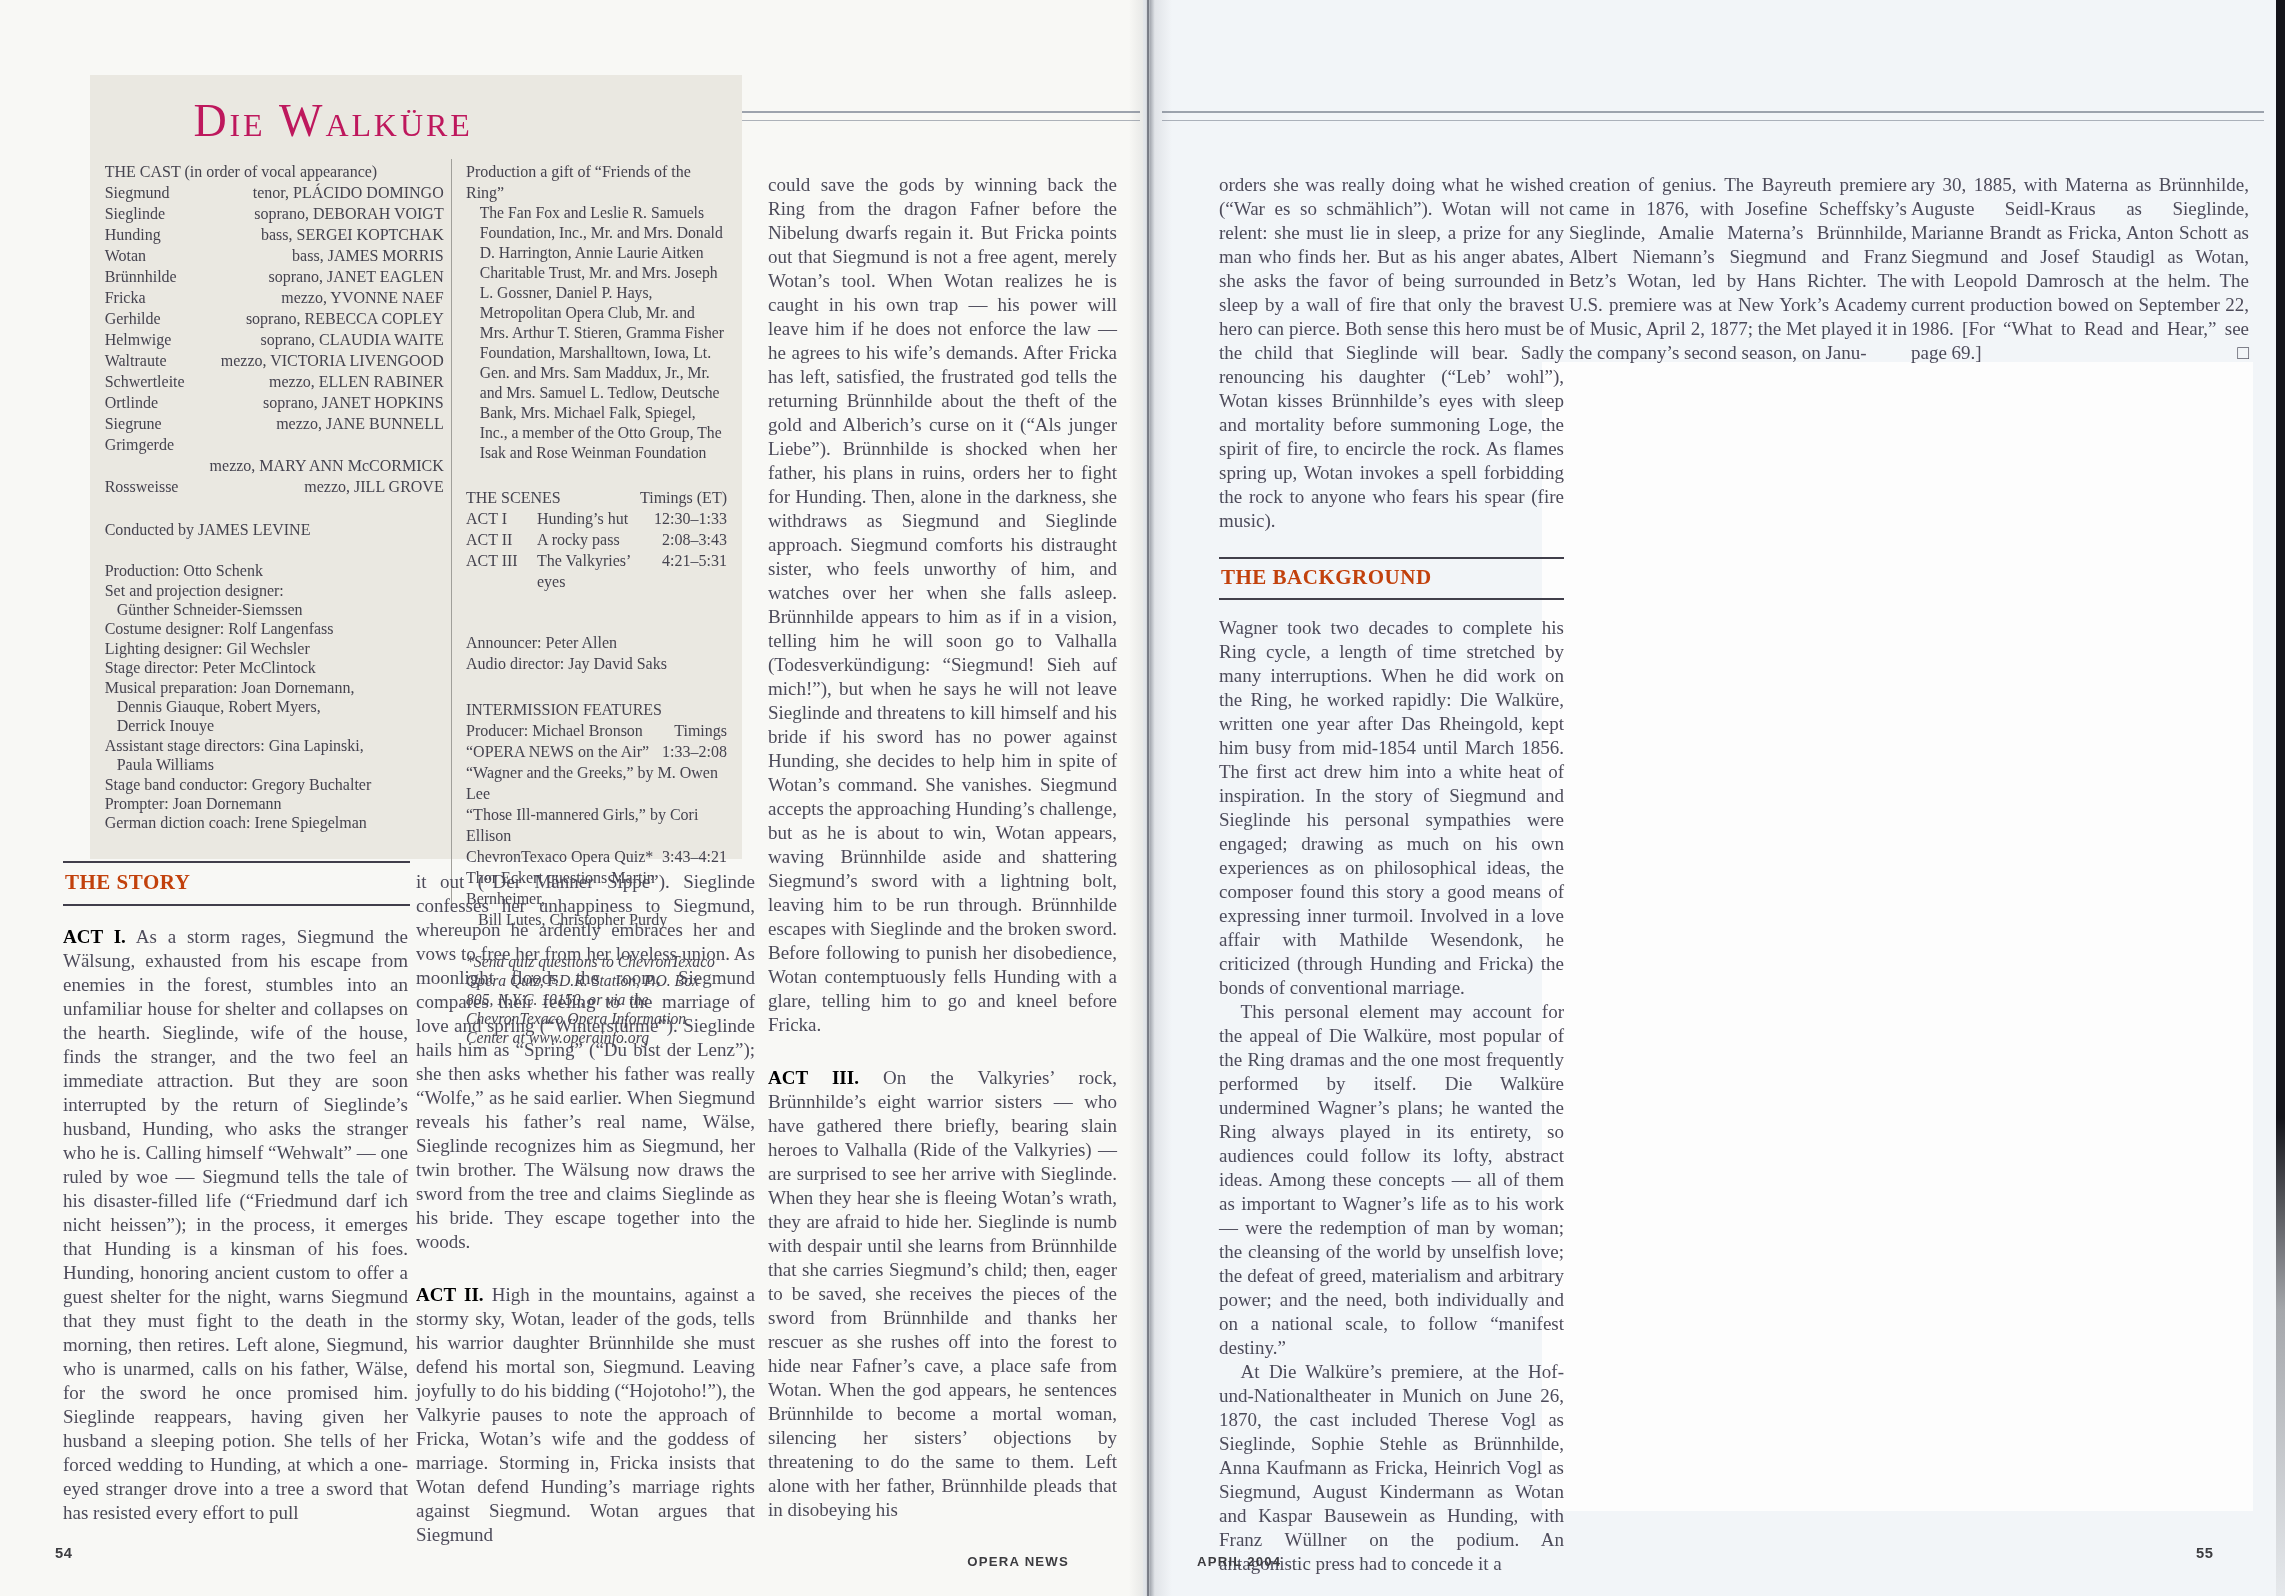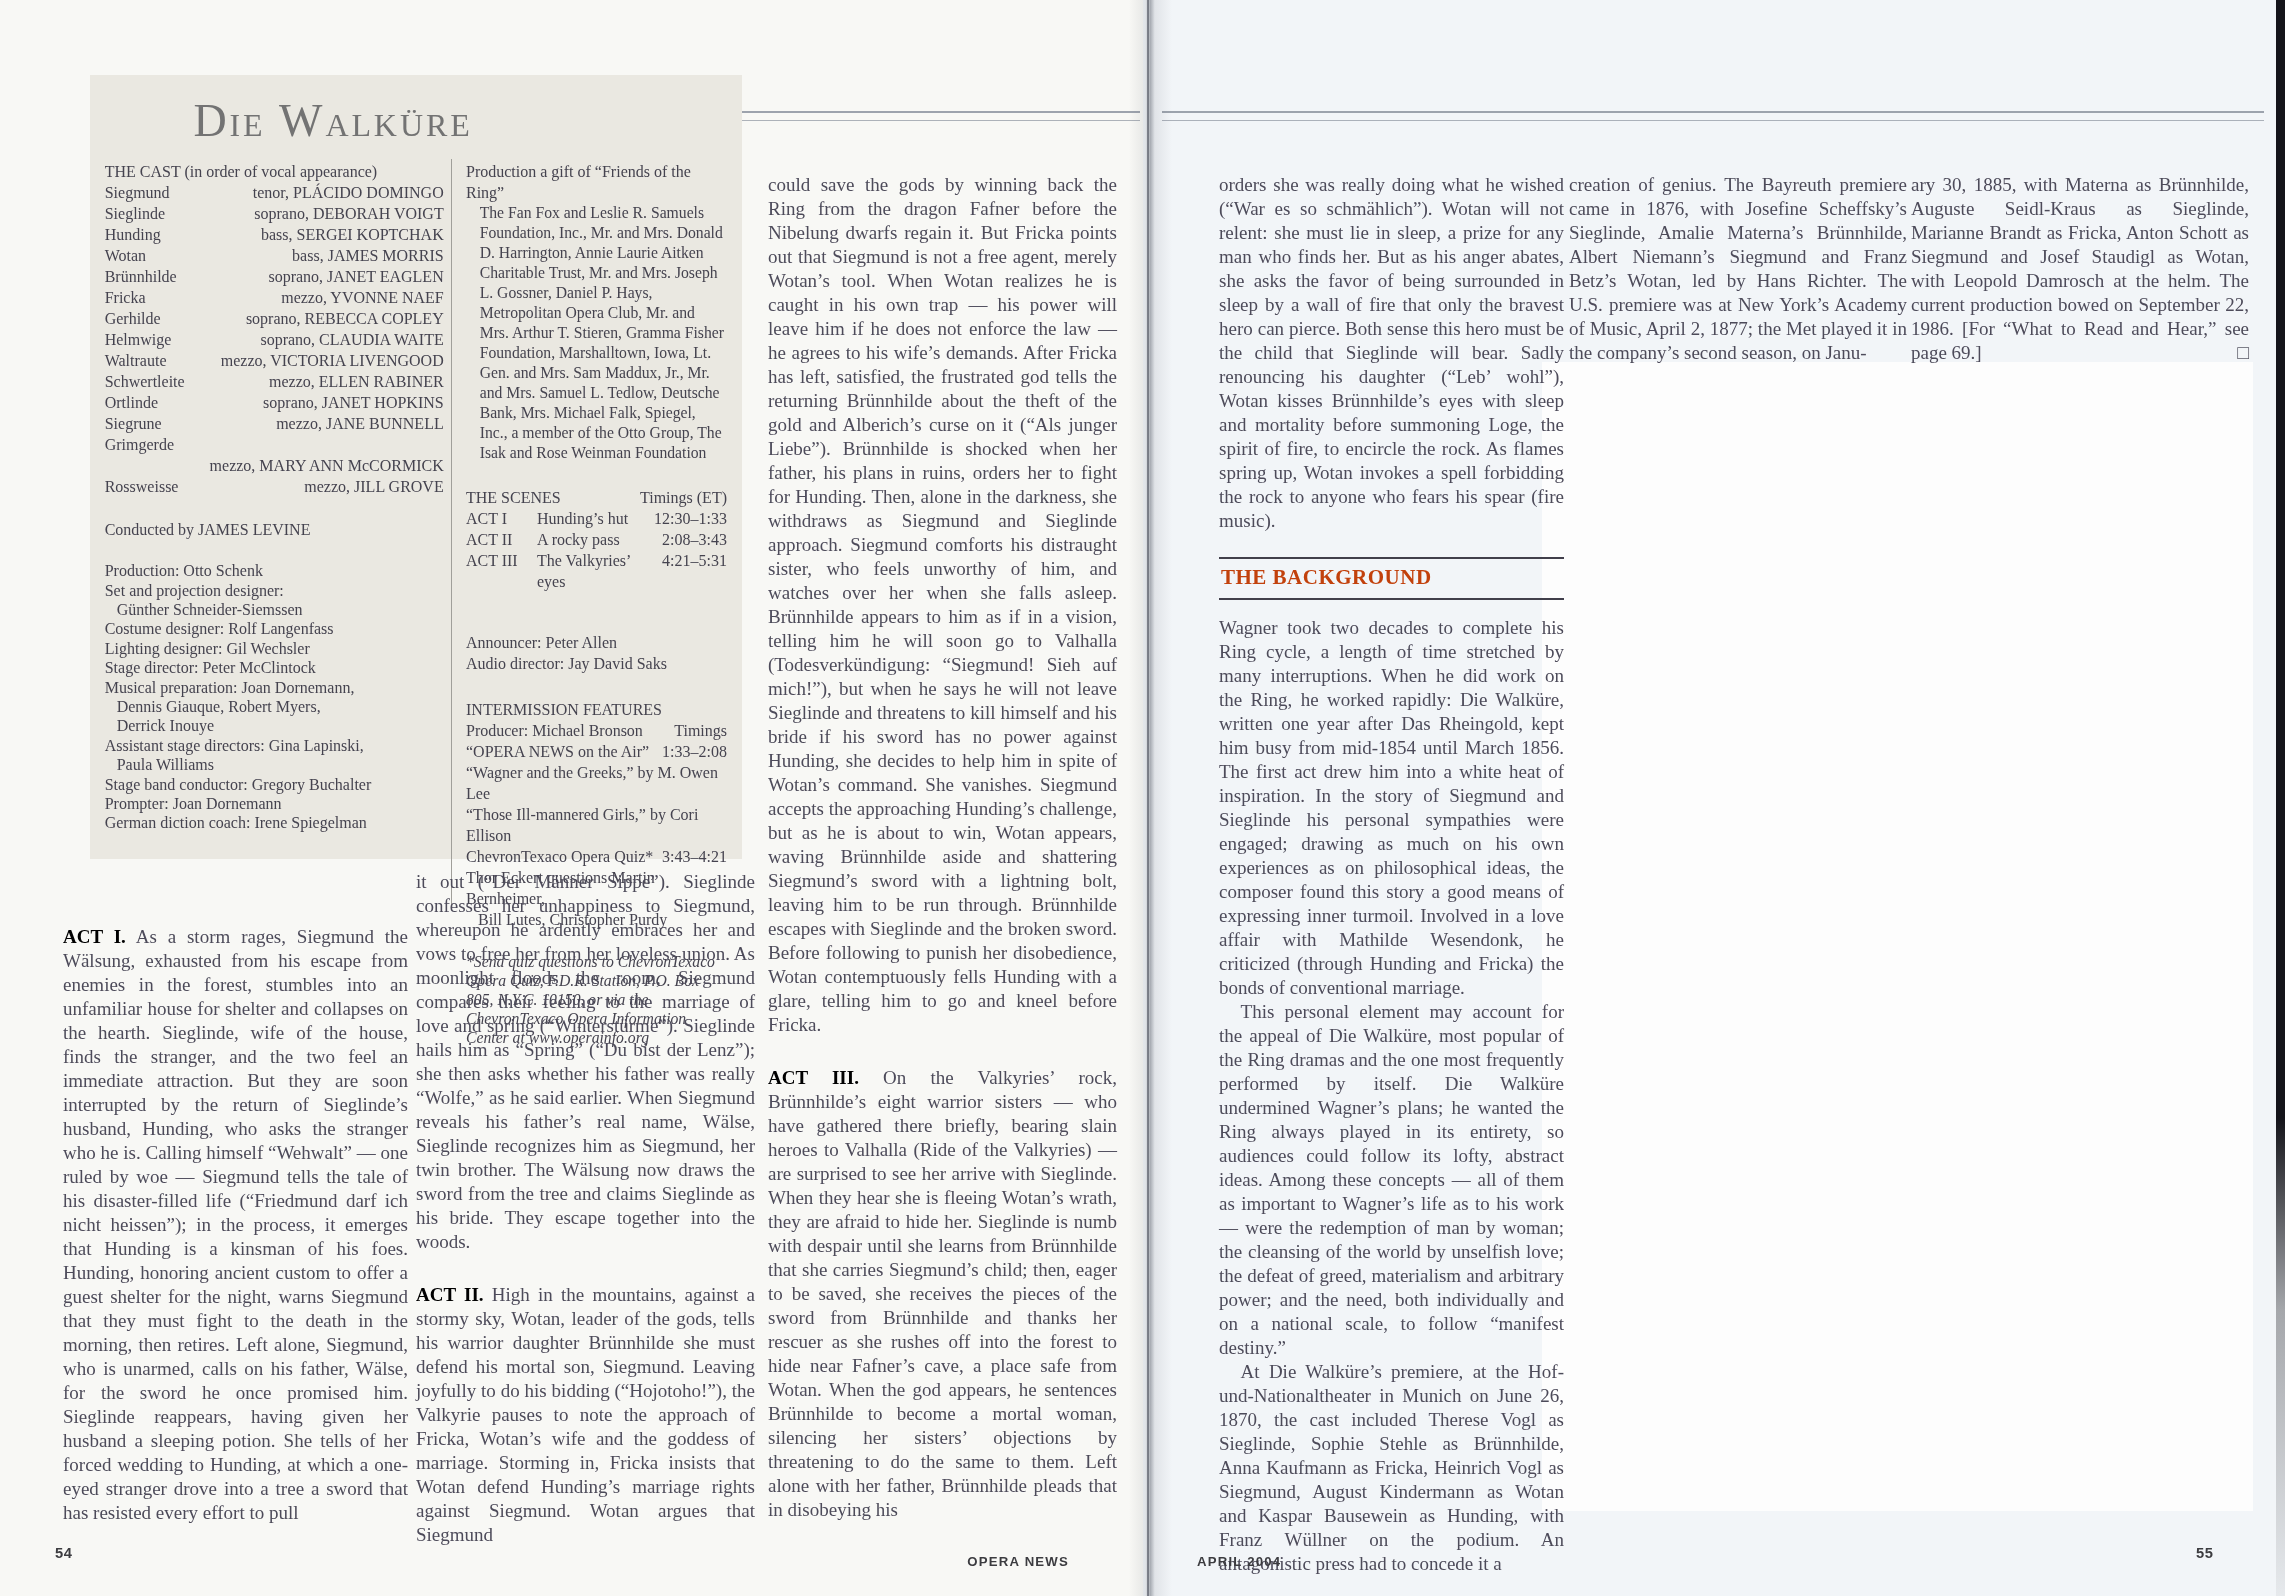--- a/index.html
+++ b/index.html
@@ -19,21 +19,21 @@
       rgba(70,76,88,.42) 50%,rgba(70,76,88,.10) 60%,rgba(70,76,88,0) 100%);}
   .gutter-line{position:absolute;left:1147px;top:0;width:2px;height:1597px;background:rgba(60,64,76,.55);}
 
   
   .edge-right{position:absolute;left:2276px;top:0;width:9.8px;height:1597px;
     background:linear-gradient(180deg,#14141a 0%,#14141a 70%,rgba(20,20,26,.35) 82%,rgba(20,20,26,.05) 100%);}
 
   
   .pbox{position:absolute;left:90px;top:75px;width:652px;height:784px;background:#eae8e1;color:#45434f;}
   .pbox-title{margin-top:21.6px;width:100%;text-align:center;transform:translateX(-83px);
-    font-variant:small-caps;font-size:46px;line-height:1.05;letter-spacing:2.9px;color:#737373;}
+    font-variant:small-caps;font-size:46px;line-height:1.05;letter-spacing:2.9px;color:#be185d;}
   .pbox-col{position:absolute;font-size:16px;line-height:21px;}
   .pbox-col.left{left:14.7px;top:86px;width:339px;}
   .pbox-col.right{left:376px;top:86px;width:261px;}
   .pbox-divider{position:absolute;left:361px;top:84px;width:1px;height:747px;background:#a09f9a;}
   .cast-row{display:flex;flex-wrap:wrap;}
   .cast-row .voice{margin-left:auto;text-align:right;white-space:nowrap;}
   .cast-row[data-wrap] .voice{flex-basis:100%;}
   .conducted{margin-top:21.6px;}
   .credits{margin-top:21.6px;line-height:19.4px;}
   .credit-line{white-space:pre-wrap;}
@@ -240,20 +240,21 @@
             <div class="imf-row">
             <span class="lbl">   Bill Lutes, Christopher Purdy</span>
             <span class="tim"></span>
           </div>
           </div>
         <div class="quiz">*Send quiz questions to ChevronTexaco Opera Quiz, F.D.R. Station, P.O. Box 805, N.Y.C. 10150, or via the ChevronTexaco Opera Information Center at www.operainfo.org</div>
       </div>
     </div>
   </div>
 
+  <div class="story-head sec-head">THE STORY</div>
 
   <div class="col col1">
     <p><span class="act">ACT I.</span> <span>As a storm rages, Siegmund the Wälsung, exhausted from his escape from enemies in the forest, stumbles into an unfamiliar house for shelter and collapses on the hearth. Sieglinde, wife of the house, finds the stranger, and the two feel an immediate attraction. But they are soon interrupted by the return of Sieglinde’s husband, Hunding, who asks the stranger who he is. Calling himself “Wehwalt” — one ruled by woe — Siegmund tells the tale of his disaster-filled life (“Friedmund darf ich nicht heissen”); in the process, it emerges that Hunding is a kinsman of his foes. Hunding, honoring ancient custom to offer a guest shelter for the night, warns Siegmund that they must fight to the death in the morning, then retires. Left alone, Siegmund, who is unarmed, calls on his father, Wälse, for the sword he once promised him. Sieglinde reappears, having given her husband a sleeping potion. She tells of her forced wedding to Hunding, at which a one-eyed stranger drove into a tree a sword that has resisted every effort to pull</span></p>
   </div>
 
   <div class="col col2">
     <p>it out (“Der Männer Sippe”). Sieglinde confesses her unhappiness to Siegmund, whereupon he ardently embraces her and vows to free her from her loveless union. As moonlight floods the room, Siegmund compares their feeling to the marriage of love and spring (“Winterstürme”). Sieglinde hails him as “Spring” (“Du bist der Lenz”); she then asks whether his father was really “Wolfe,” as he said earlier. When Siegmund reveals his father’s real name, Wälse, Sieglinde recognizes him as Siegmund, her twin brother. The Wälsung now draws the sword from the tree and claims Sieglinde as his bride. They escape together into the woods.</p>
     <p class="gap-para"><span class="act">ACT II.</span> <span>High in the mountains, against a stormy sky, Wotan, leader of the gods, tells his warrior daughter Brünnhilde she must defend his mortal son, Siegmund. Leaving joyfully to do his bidding (“Hojotoho!”), the Valkyrie pauses to note the approach of Fricka, Wotan’s wife and the goddess of marriage. Storming in, Fricka insists that Wotan defend Hunding’s marriage rights against Siegmund. Wotan argues that Siegmund</span></p>
   </div>
 

